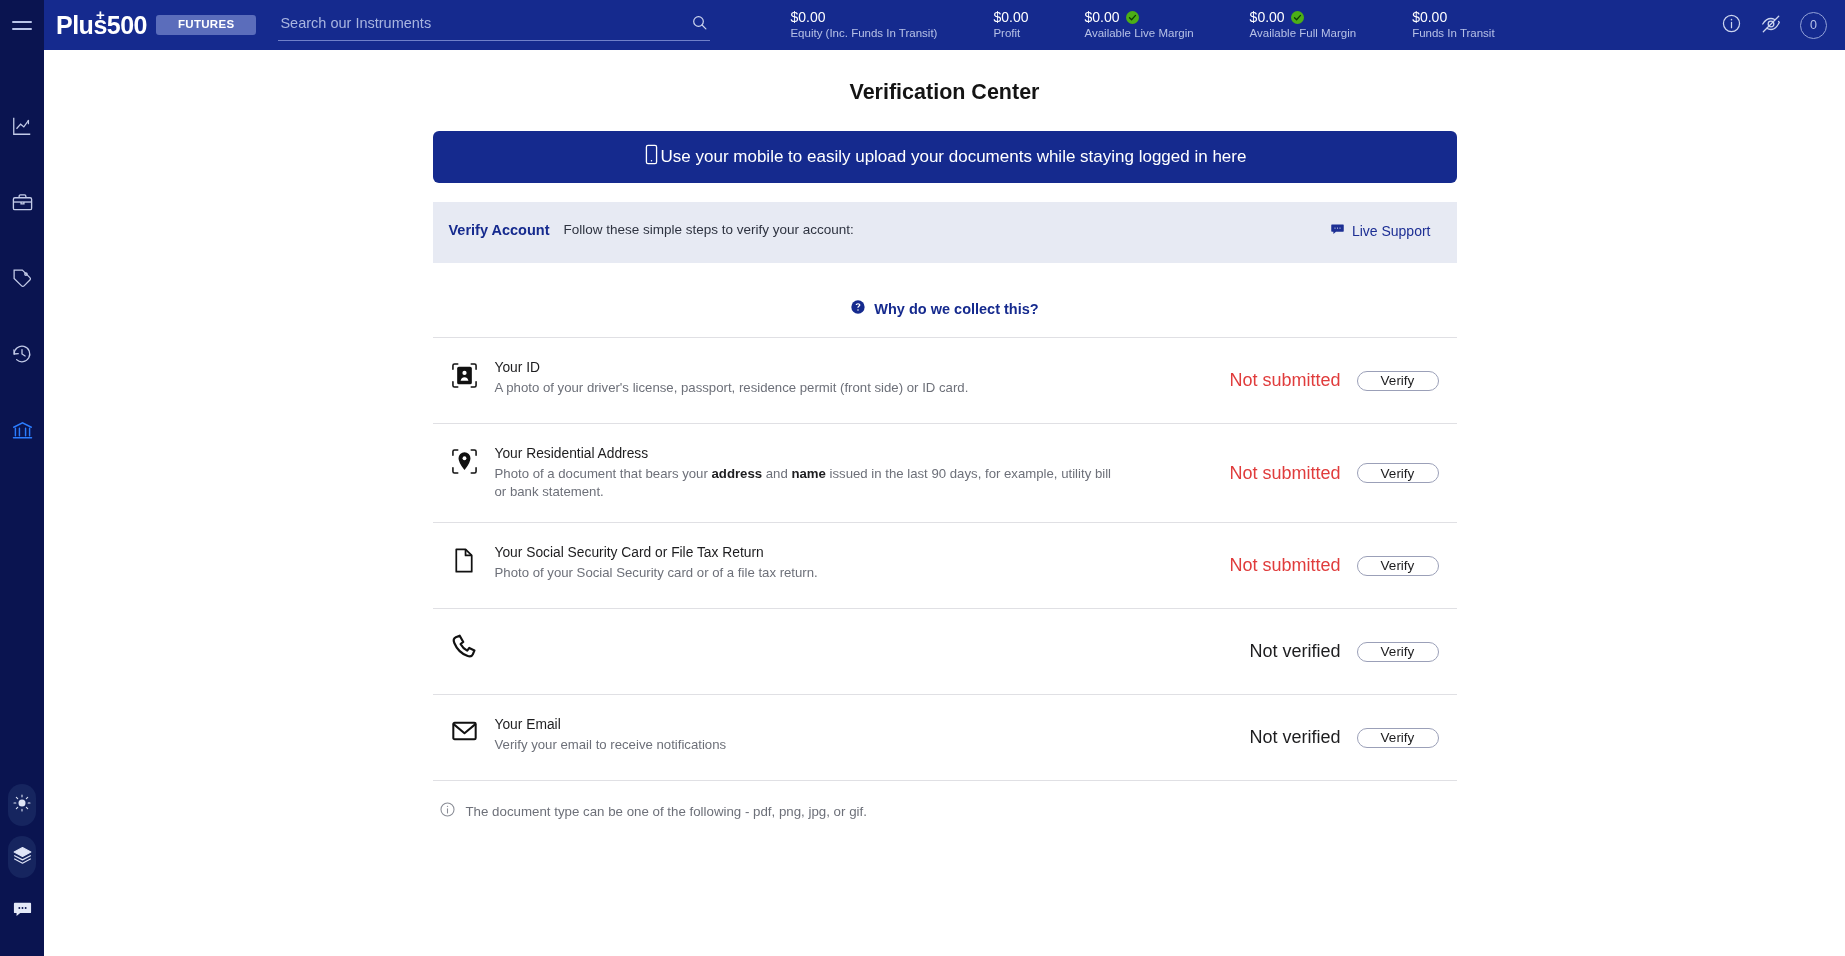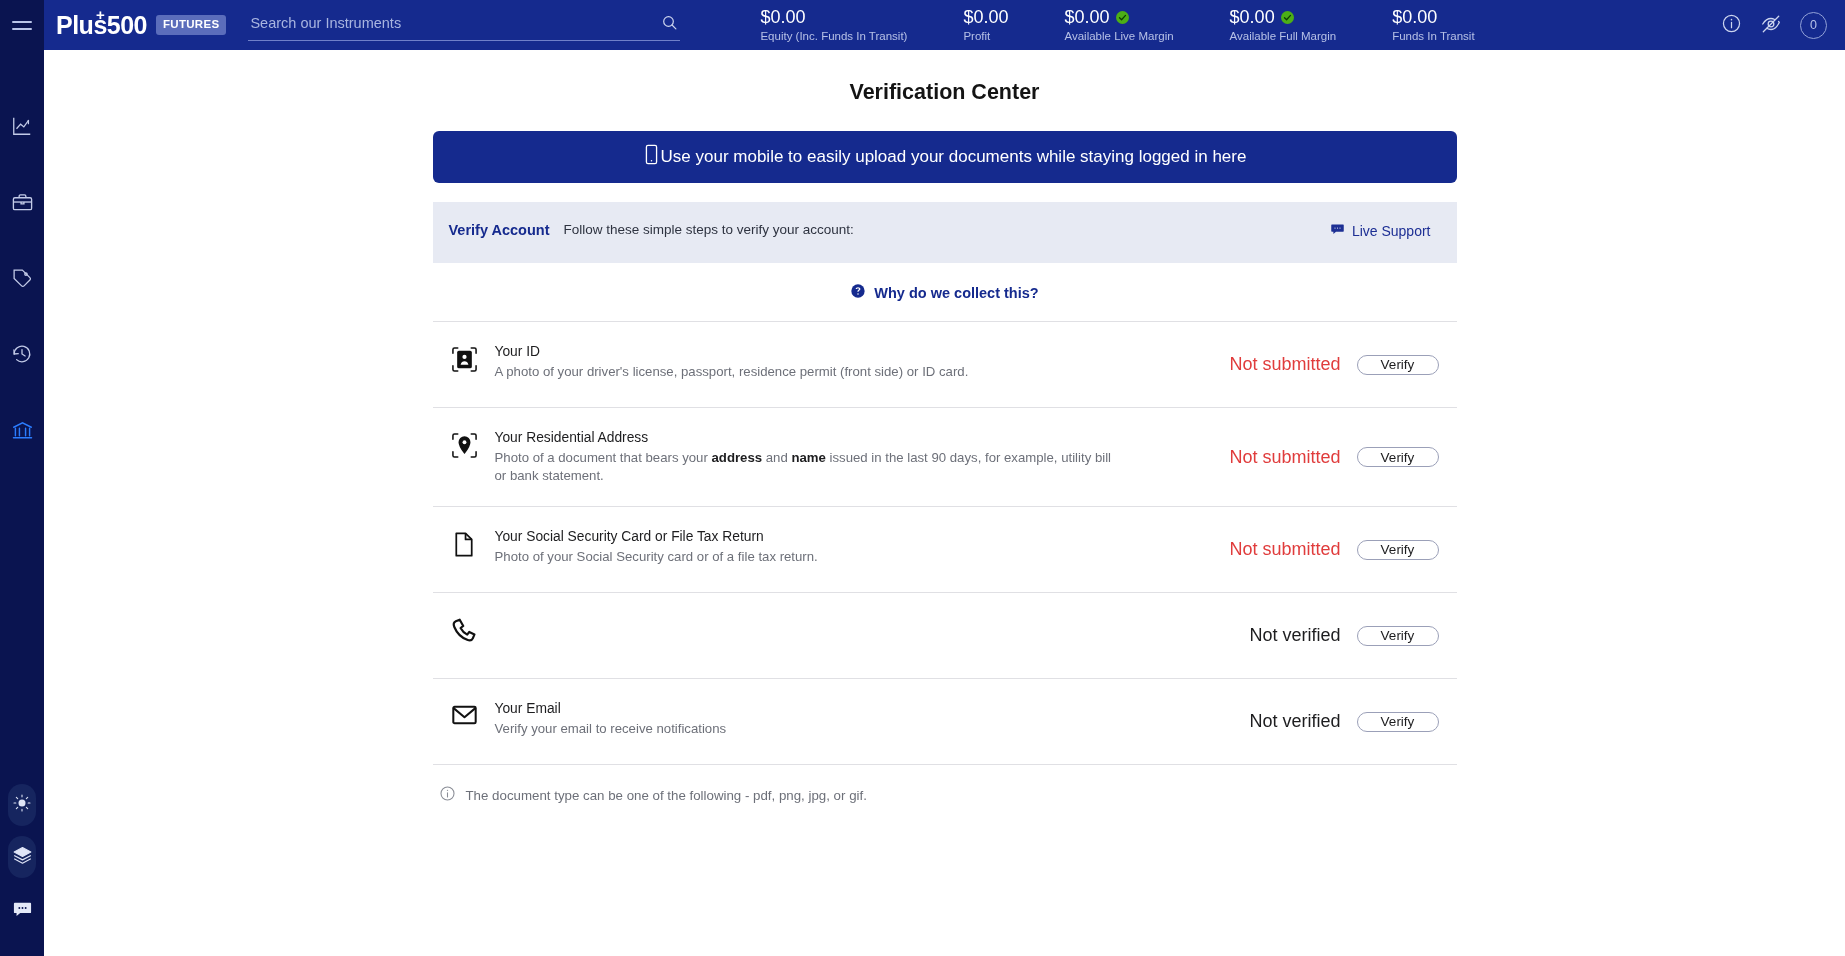--- a/index.html
+++ b/index.html
@@ -62,40 +62,40 @@
     letter-spacing: -0.5px; line-height: 1; position: relative;
     font-family: "Liberation Sans", sans-serif;
   }
   .logo-plus {
     position: absolute; top: -6px; left: 40px;
     font-size: 15px; font-weight: bold; color: #ffffff; line-height: 1;
   }
   .futures-badge {
     background: #5b6dbb; color: #ffffff;
     font-size: 11.5px; font-weight: bold; letter-spacing: 0.3px;
-    padding: 4px 7px; border-radius: 3px; line-height: 1;
+    padding: 4px 22px; border-radius: 3px; line-height: 1;
   }
   .search-wrap {
     margin-left: 22px; width: 432px; position: relative;
     border-bottom: 1px solid #6f80c9;
     height: 32px; display: flex; align-items: center;
   }
   .search-input {
     flex: 1 1 auto; background: transparent; border: none; outline: none;
     color: #ffffff; font-size: 14.5px;
     font-family: "Liberation Sans", sans-serif;
     padding: 0 2px 4px 2px;
   }
   .search-input::placeholder { color: #a9b5e0; }
   .search-btn { background: transparent; border: none; cursor: pointer; padding: 0 2px 2px 0; display:flex; }
 
   .stats { display: flex; align-items: center; margin-left: 52px; gap: 0; }
   .stat { padding: 0 28px; display: flex; flex-direction: column; gap: 2px; cursor: pointer; }
   .stat-val {
-    font-size: 18px; color: #ffffff; line-height: 1.1;
+    font-size: 14px; color: #ffffff; line-height: 1.1;
     display: flex; align-items: center; gap: 6px;
   }
   .stat-lbl { font-size: 11.5px; color: #b6c0e6; line-height: 1.1; }
   .check-dot {
     width: 13px; height: 13px; border-radius: 50%;
     background: #4caf16; display: inline-flex; align-items: center; justify-content: center;
   }
   .header-right { margin-left: auto; display: flex; align-items: center; gap: 18px; }
   .hdr-icon-btn { background: transparent; border: none; cursor: pointer; display: flex; align-items: center; }
   .avatar-badge {
@@ -130,21 +130,21 @@
   .verify-box-left { display: flex; flex-direction: row; gap: 14px; }
   .vb-title { font-size: 14.5px; font-weight: bold; color: #152a8e; }
   .vb-sub { font-size: 13.5px; color: #2e3340; }
   .live-support {
     display: flex; align-items: center; gap: 7px;
     color: #1d2f94; font-size: 14px; cursor: pointer;
     align-self: flex-end; padding-bottom: 1px;
   }
   .why-row {
     display: flex; align-items: center; justify-content: center;
-    gap: 8px; padding: 20px 0 18px 0; cursor: pointer;
+    gap: 8px; padding: 36px 0 18px 0; cursor: pointer;
   }
   .why-text { font-size: 14.5px; font-weight: bold; color: #152a8e; }
 
   .doc-list { border-top: 1px solid #e0e0e4; }
   .doc-row {
     display: flex; align-items: flex-start;
     padding: 22px 0 22px 18px;
     border-bottom: 1px solid #e0e0e4;
     min-height: 86px;
     position: relative;

